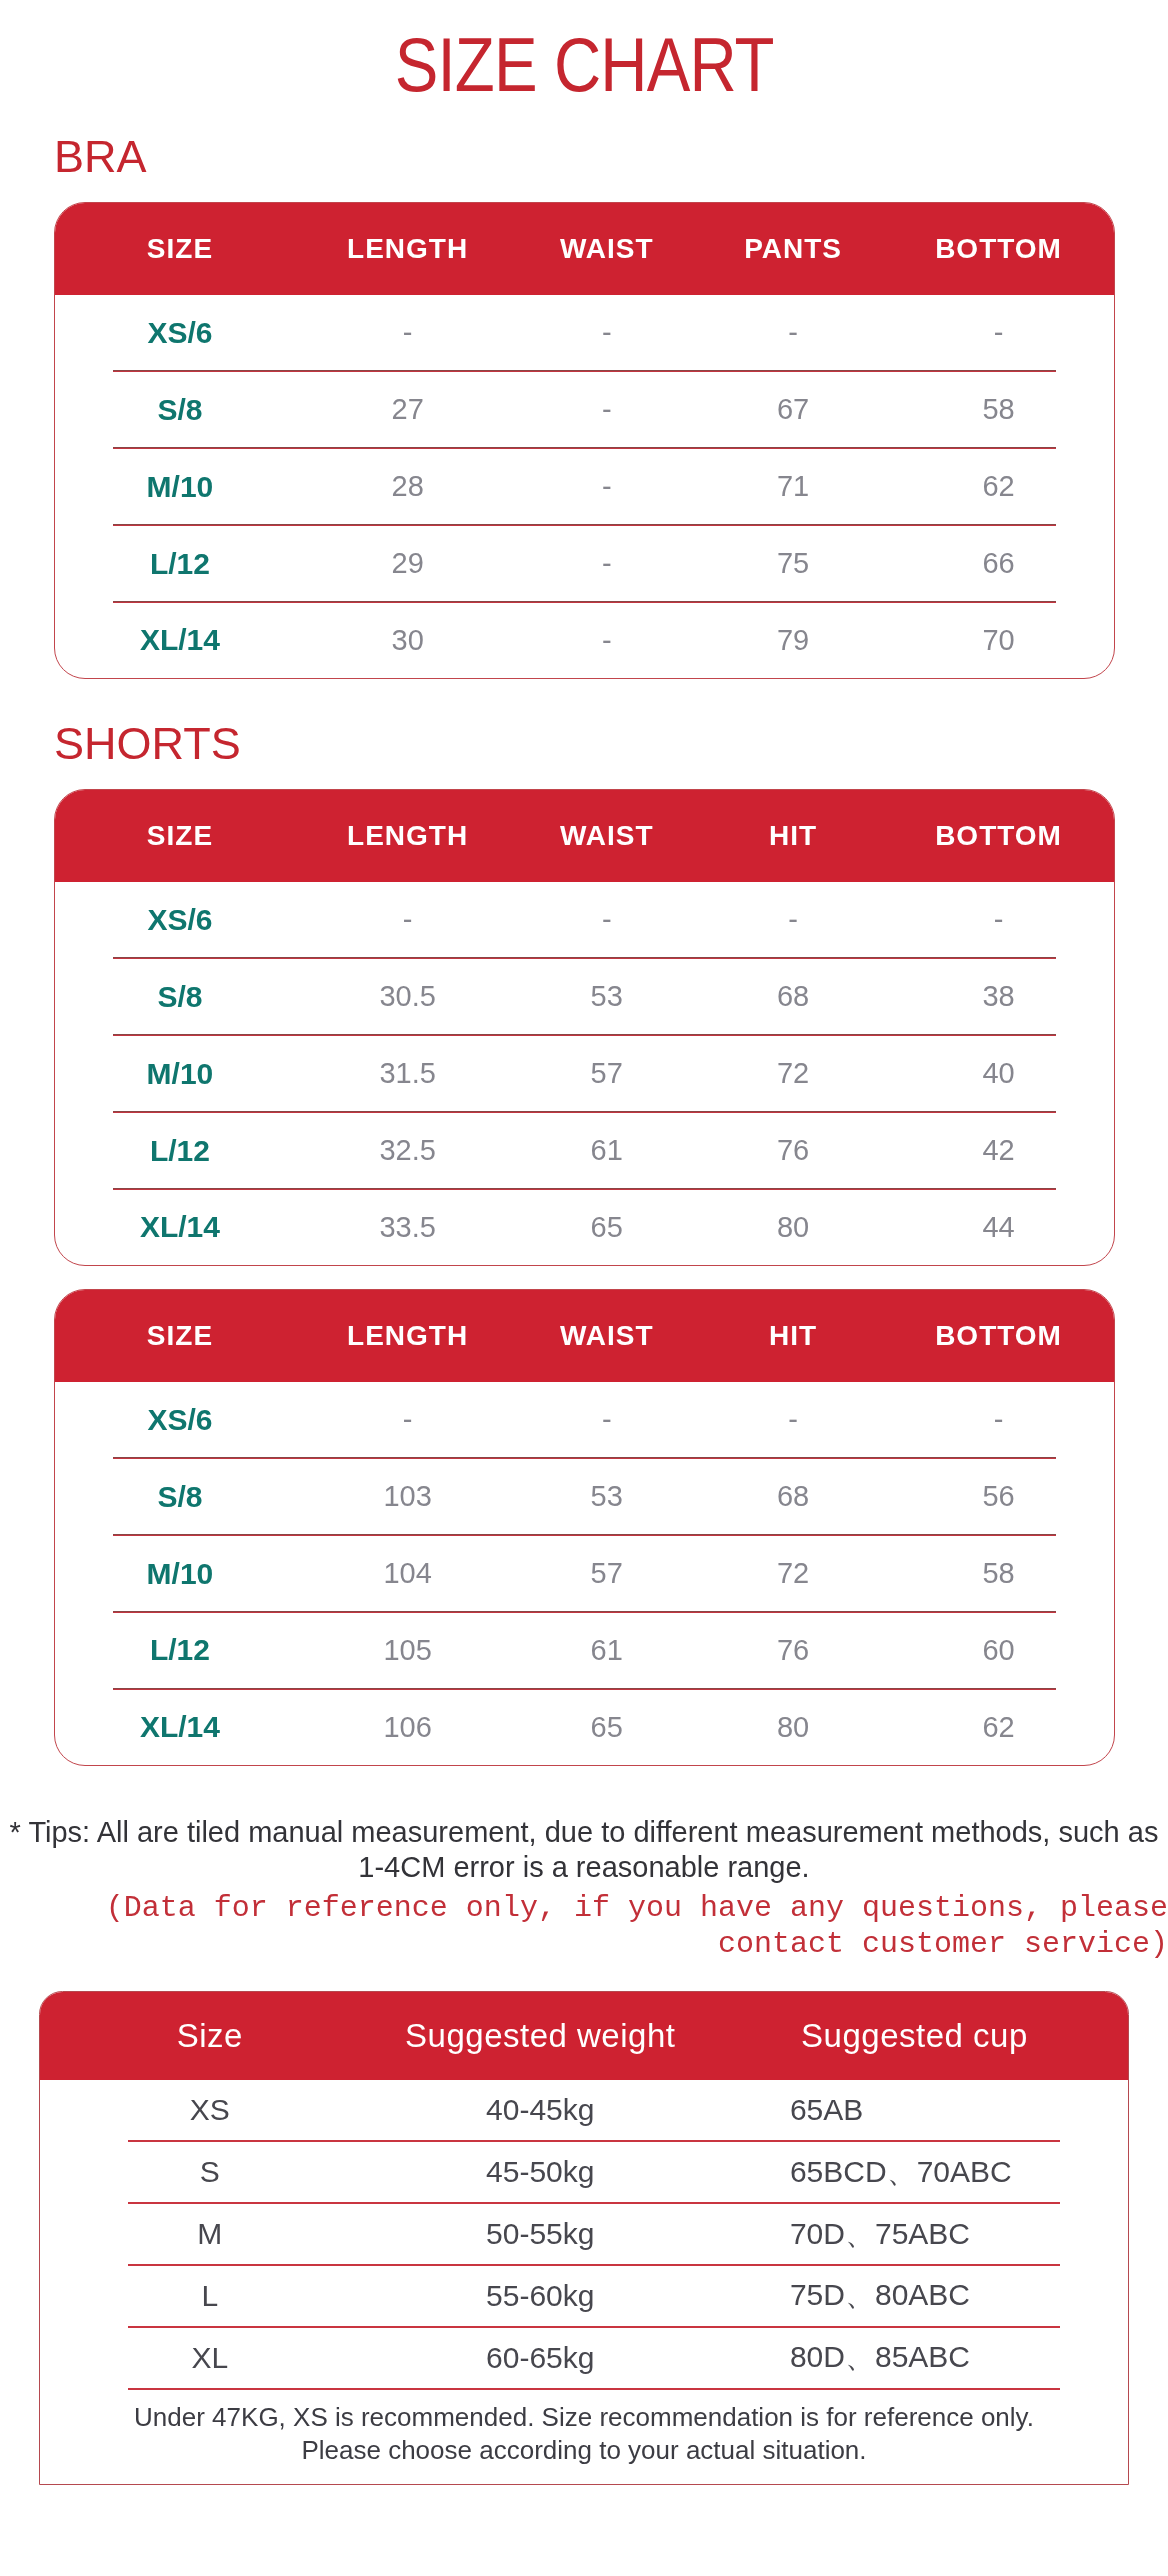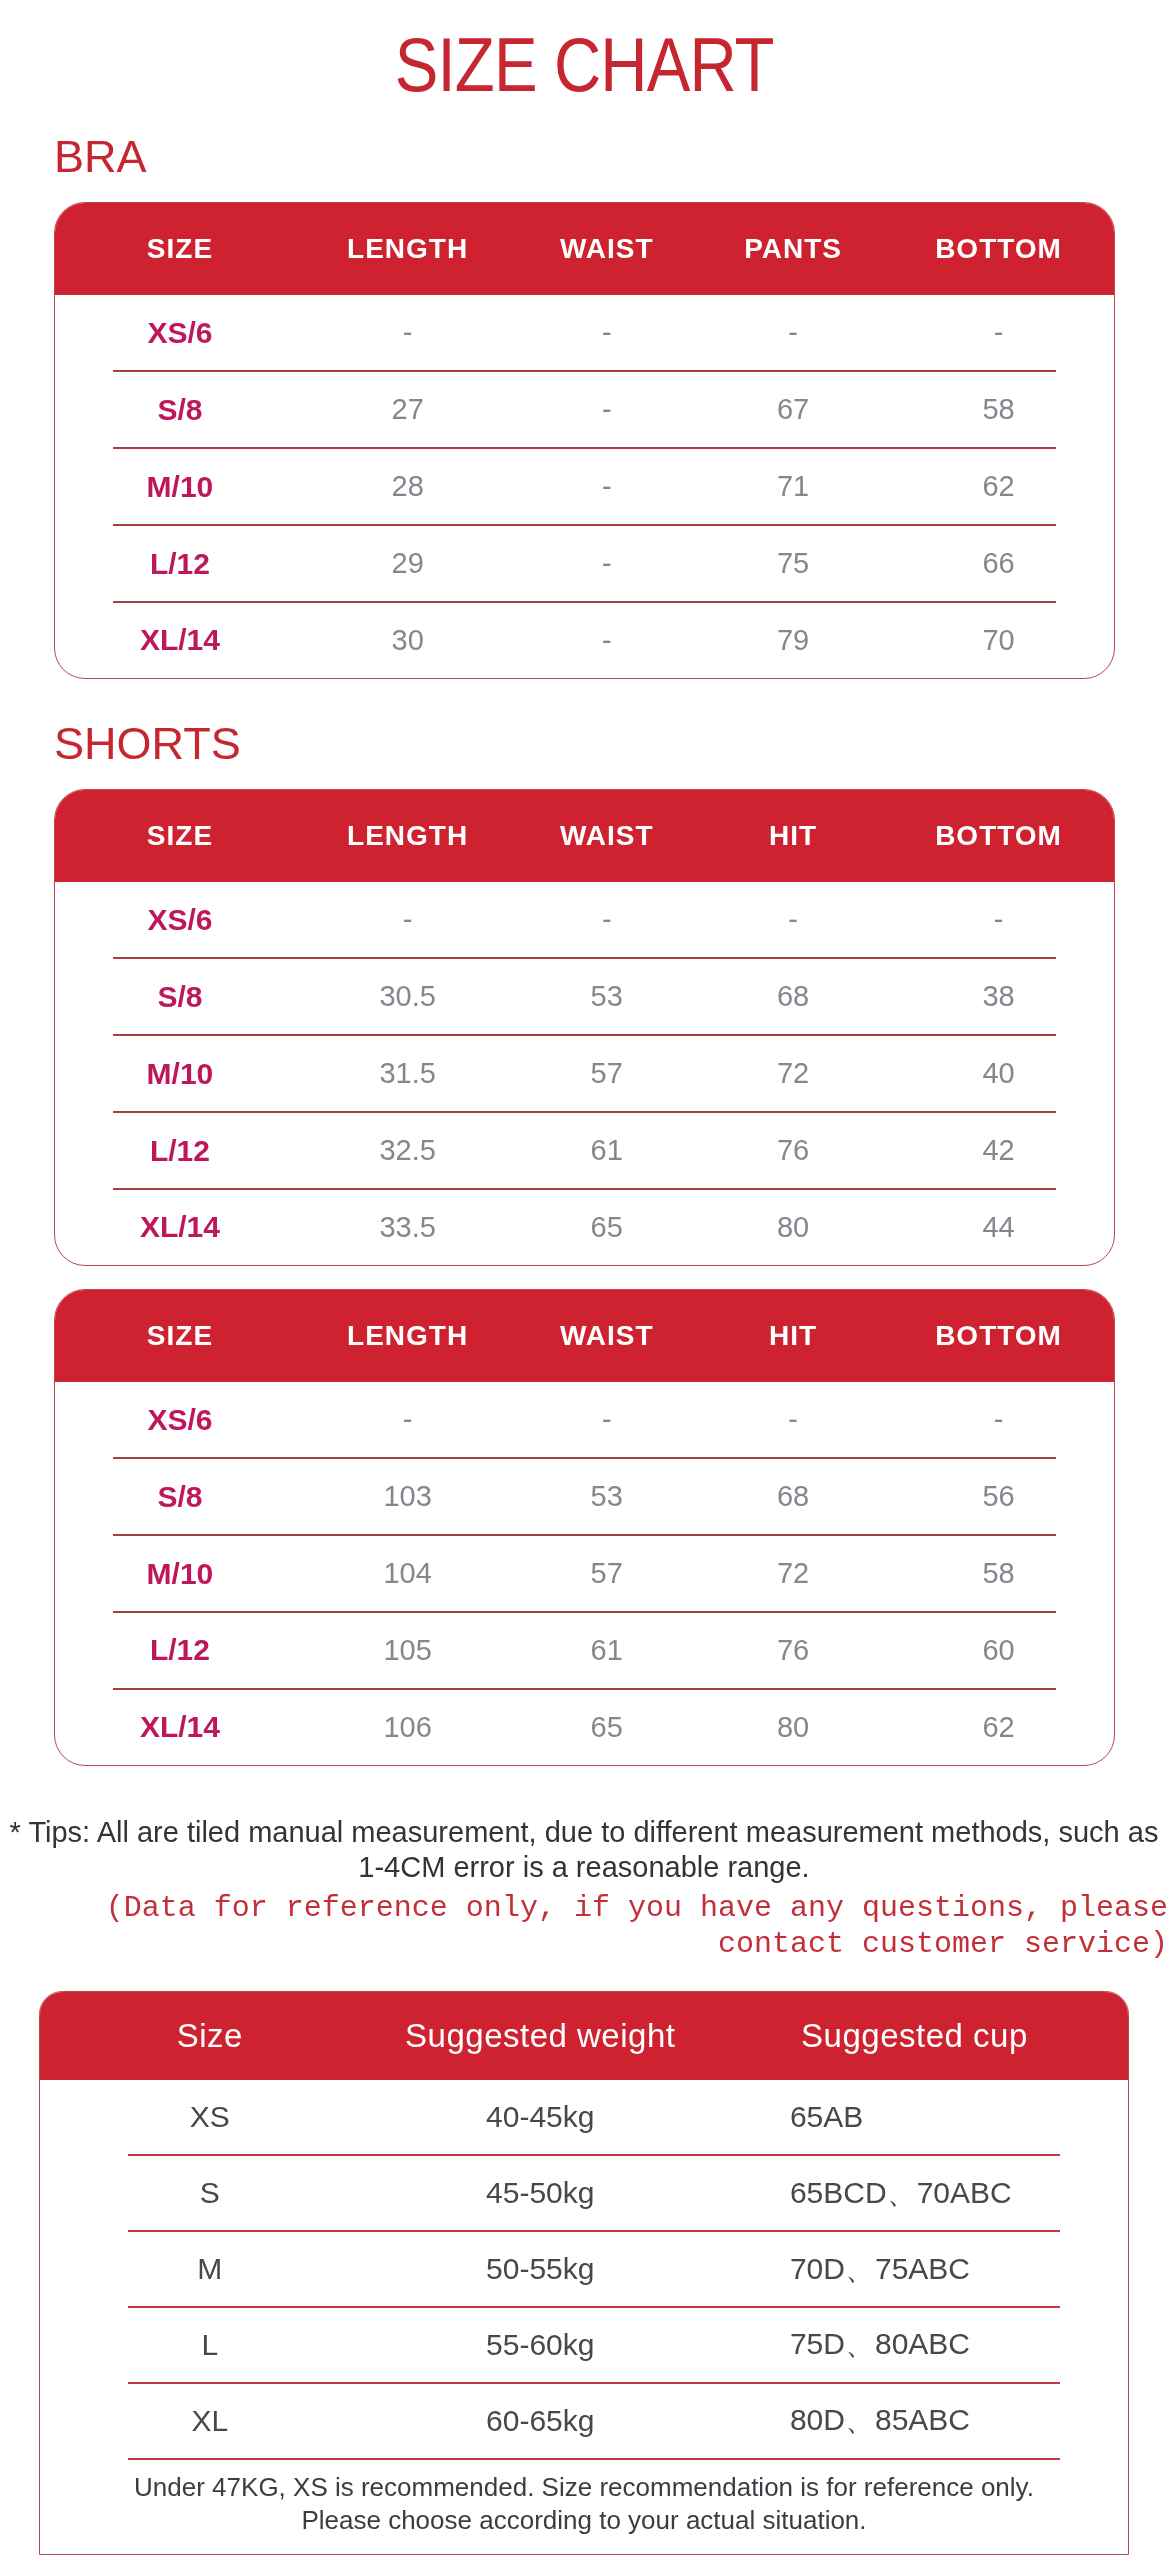--- a/index.html
+++ b/index.html
@@ -36,21 +36,21 @@
     grid-template-columns:23.6% 19.4% 18.2% 17% 21.8%;
   }
   .size-table .th{
     color:#ffffff;font-weight:700;font-size:28px;text-align:center;letter-spacing:1px;
   }
   .size-table .tr{
     height:75px;display:grid;align-items:center;
     grid-template-columns:23.6% 19.4% 18.2% 17% 21.8%;
   }
   .size-table .td{text-align:center;font-size:29px;color:#86868e;}
-  .size-table .td.size{color:#be185d;font-weight:600;font-size:30px;}
+  .size-table .td.size{color:#0f766e;font-weight:600;font-size:30px;}
   .size-table .sep{
     height:1.9px;margin:0 58px;
     background:linear-gradient(to bottom,#8a4545 0,#8a4545 50%,#c23540 50%,#c23540 100%);
   }
 
   
   .tip1{
     margin:49px 0 0;text-align:center;font-size:29px;line-height:1.2;color:#333338;
   }
   .tip2{
@@ -64,21 +64,21 @@
   }
   .rec-table .thead{
     background:#ce2231;height:88px;display:grid;align-items:center;
     grid-template-columns:23% 45% 32%;padding:0 58px;
   }
   .rec-table .th{
     color:#ffffff;font-weight:400;font-size:33px;text-align:center;letter-spacing:0.5px;
   }
   .rec-table .tr{
     height:52px;display:grid;align-items:center;
-    grid-template-columns:23% 45% 32%;padding:11px 58px;
+    grid-template-columns:23% 45% 32%;padding:4px 58px;
   }
   .rec-table .td{text-align:center;font-size:30px;color:#47474e;}
   .rec-table .td.cup{text-align:left;padding-left:31px;}
   .rec-table .sep{height:1.9px;margin:0 68px 0 88px;background:#c93540;}
   .rec-table .notes{
     margin-top:11.7px;padding-bottom:17.5px;text-align:center;
     font-size:26px;line-height:1.26;color:#3c3c43;
   }
 </style>
 </head>

